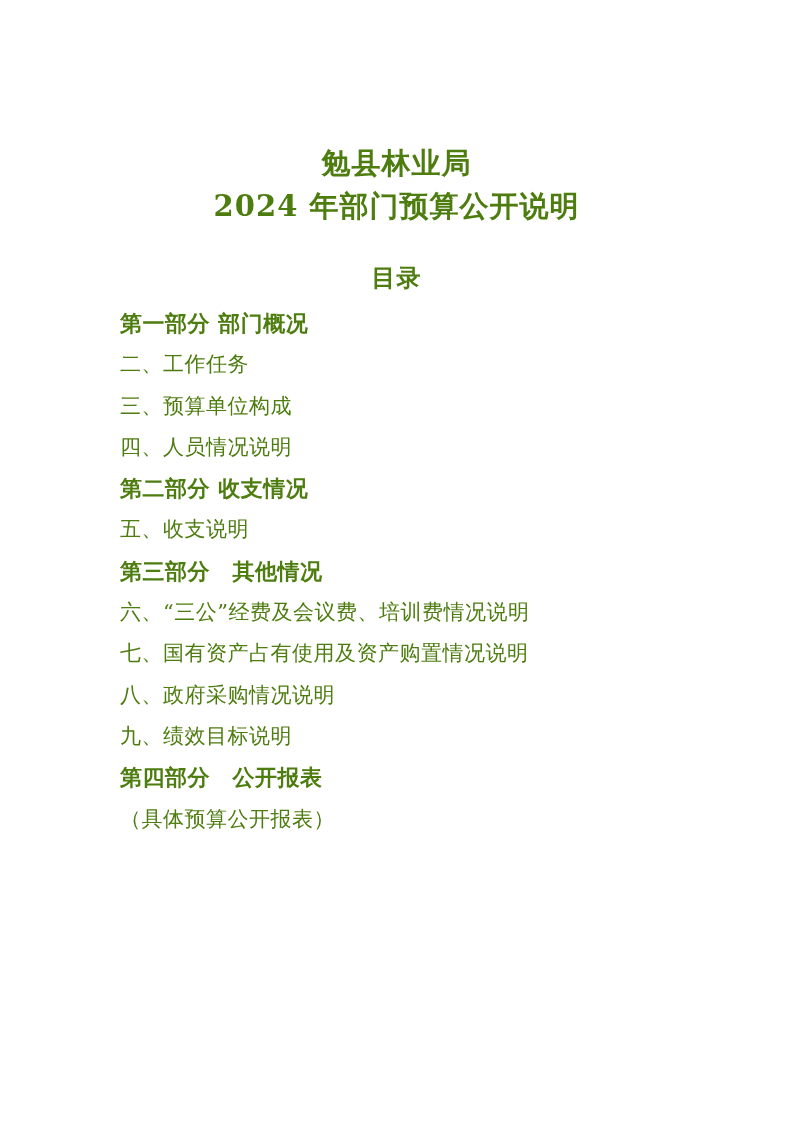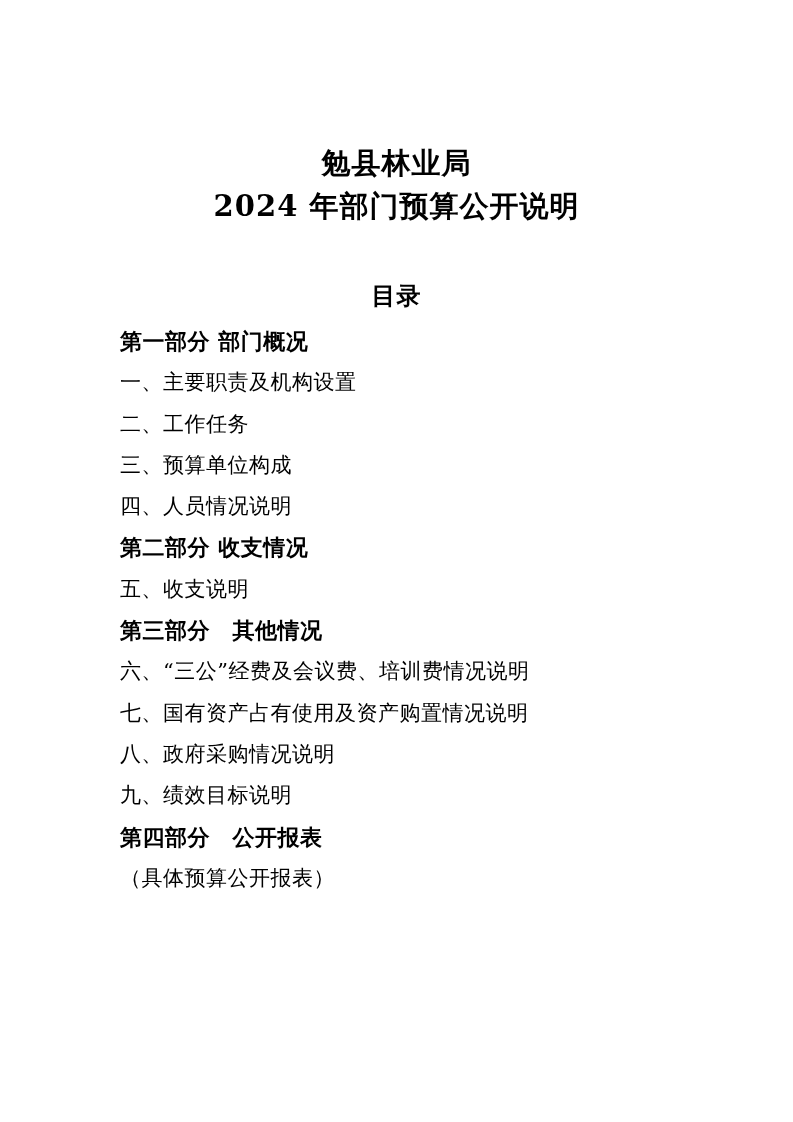--- a/index.html
+++ b/index.html
@@ -5,35 +5,35 @@
   html, body {
     margin: 0;
     padding: 0;
     background: #ffffff;
   }
   .page {
     position: relative;
     width: 793px;
     height: 1122px;
     background: #ffffff;
-    color: #000000;
+    color: #4d7c0f;
     font-family: "DejaVu Serif", "Liberation Serif", serif;
     overflow: hidden;
     box-sizing: border-box;
   }
   .doc-title {
     padding-top: 142px;
     text-align: center;
     font-size: 29px;
     font-weight: bold;
     line-height: 43px;
     letter-spacing: 1px;
   }
   .toc-heading {
-    margin-top: 46px;
+    margin-top: 28px;
     text-align: center;
     font-size: 24px;
     font-weight: bold;
     line-height: 43px;
     letter-spacing: 1px;
   }
   .toc-list {
     margin: 4px 70px 0 120px;
   }
   .toc-item {
@@ -53,21 +53,20 @@
 <div class="page">
   <div class="doc-title">
     <div>勉县林业局</div>
     <div>2024 年部门预算公开说明</div>
   </div>
 
   <div class="toc-heading">目录</div>
 
   <div class="toc-list">
       <div class="toc-item section">第一部分 部门概况</div>
-      <div class="toc-item">一、主要职责及机构设置</div>
       <div class="toc-item">二、工作任务</div>
       <div class="toc-item">三、预算单位构成</div>
       <div class="toc-item">四、人员情况说明</div>
       <div class="toc-item section">第二部分 收支情况</div>
       <div class="toc-item">五、收支说明</div>
       <div class="toc-item section">第三部分　其他情况</div>
       <div class="toc-item">六、“三公”经费及会议费、培训费情况说明</div>
       <div class="toc-item">七、国有资产占有使用及资产购置情况说明</div>
       <div class="toc-item">八、政府采购情况说明</div>
       <div class="toc-item">九、绩效目标说明</div>

